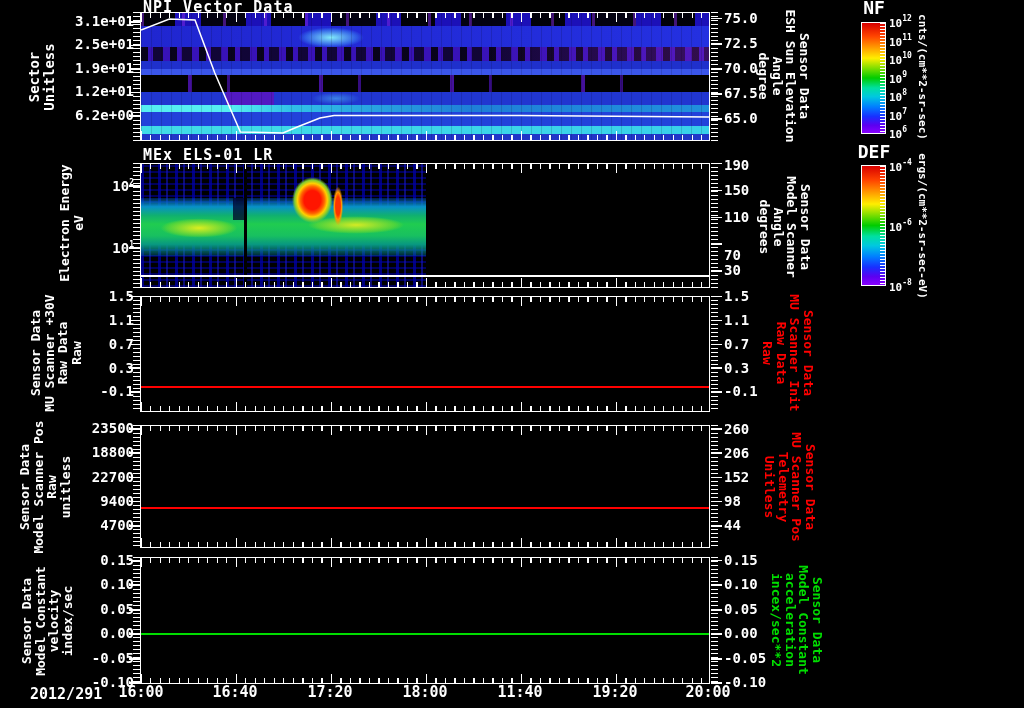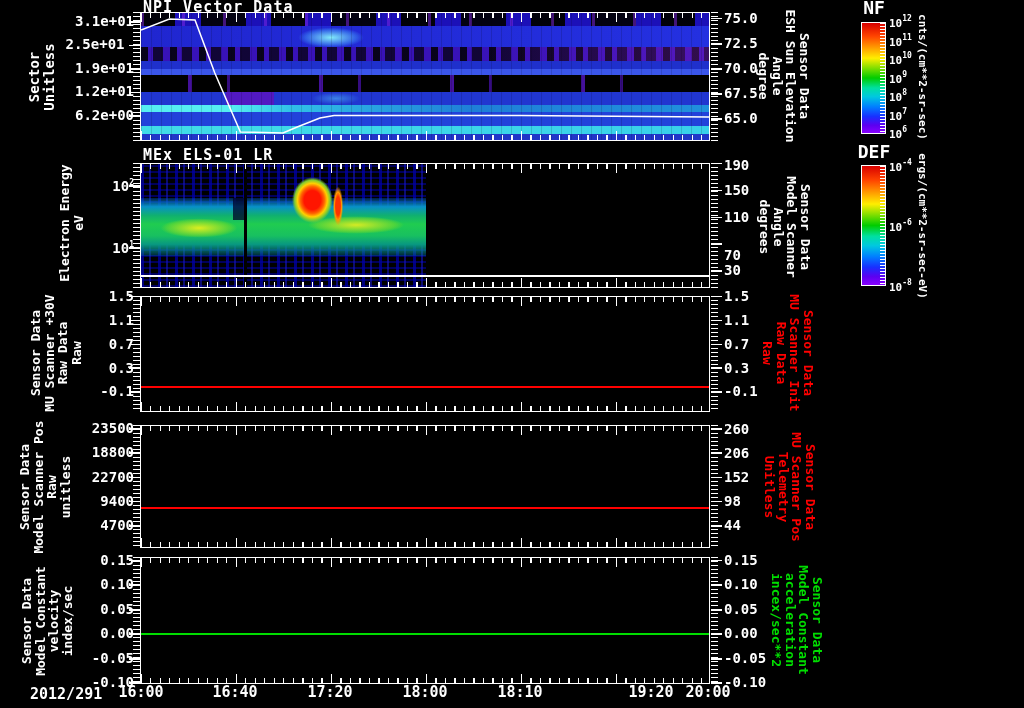--- a/index.html
+++ b/index.html
@@ -73,21 +73,21 @@
     <div class="xcomb" style="bottom:0;"></div>
     <div class="xmaj" style="top:0;"></div>
     <div class="xmaj" style="bottom:0;"></div>
   </div>
   <div class="vcomb" style="left:133px;top:12px;height:129px;"></div>
   <div class="vcomb" style="left:711px;top:12px;height:129px;"></div>
   <div class="vmaj" style="left:129px;top:21px;height:96px;background:repeating-linear-gradient(to bottom,#fff 0 1.5px,transparent 1.5px 23.5px);"></div>
   <div class="vmaj" style="left:711px;top:18px;height:102px;background:repeating-linear-gradient(to bottom,#fff 0 1.5px,transparent 1.5px 25px);"></div>
 
   <span class="tkl" style="top:21px;">3.1e+01</span>
-  <span class="tkl" style="top:44px;text-align:center;">2.5e+01</span>
+  <span class="tkl" style="top:44px;">2.5e+01</span>
   <span class="tkl" style="top:68px;">1.9e+01</span>
   <span class="tkl" style="top:91px;">1.2e+01</span>
   <span class="tkl" style="top:115px;">6.2e+00</span>
 
   <span class="tkr" style="top:18px;">75.0</span>
   <span class="tkr" style="top:43px;">72.5</span>
   <span class="tkr" style="top:68px;">70.0</span>
   <span class="tkr" style="top:93px;">67.5</span>
   <span class="tkr" style="top:118px;">65.0</span>
 
@@ -285,17 +285,17 @@
 Model Constant
 acceleration
 incex/sec**2</span>
   </div>
 
   <span class="abs" style="left:30px;top:685px;font-size:15px;">2012/291</span>
   <span class="timelab" style="left:141px;">16:00</span>
   <span class="timelab" style="left:235px;">16:40</span>
   <span class="timelab" style="left:330px;">17:20</span>
   <span class="timelab" style="left:425px;">18:00</span>
-  <span class="timelab" style="left:520px;">18:10</span>
-  <span class="timelab" style="left:615px;margin-left:36px;">19:20</span>
+  <span class="timelab" style="left:520px;">11:40</span>
+  <span class="timelab" style="left:615px;">19:20</span>
   <span class="timelab" style="left:708px;">20:00</span>
 
 </div>
 
 </body></html>

